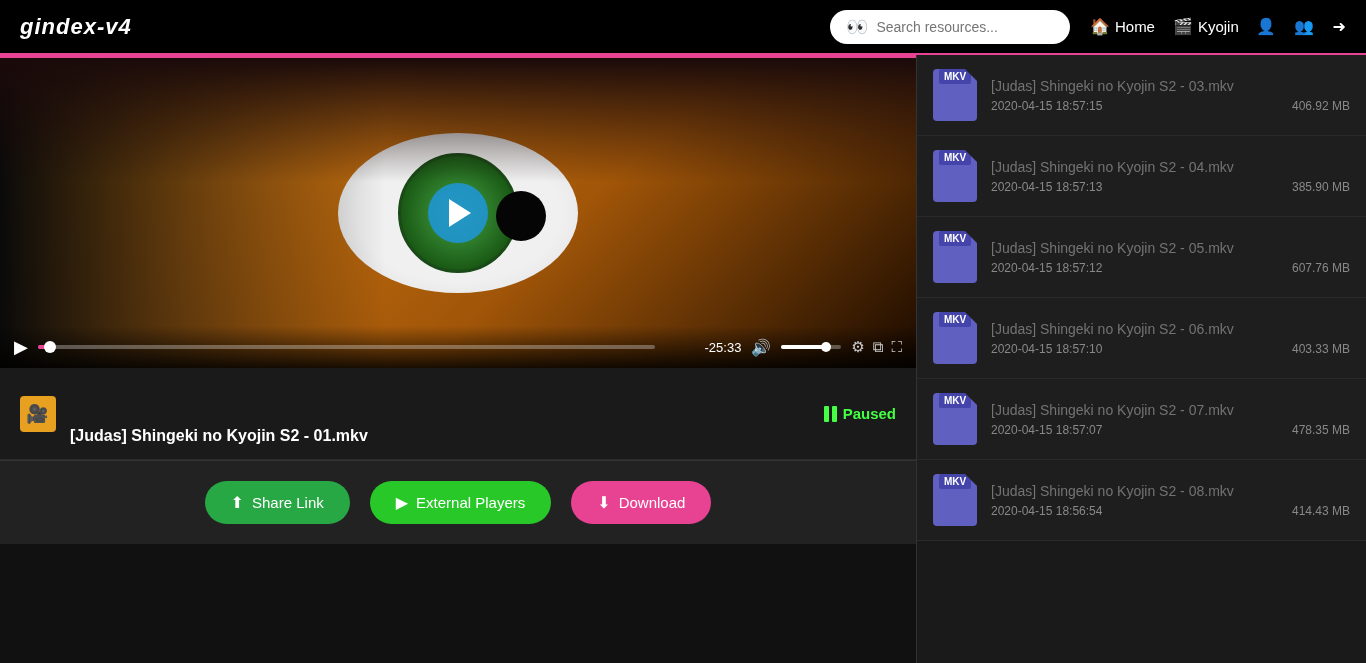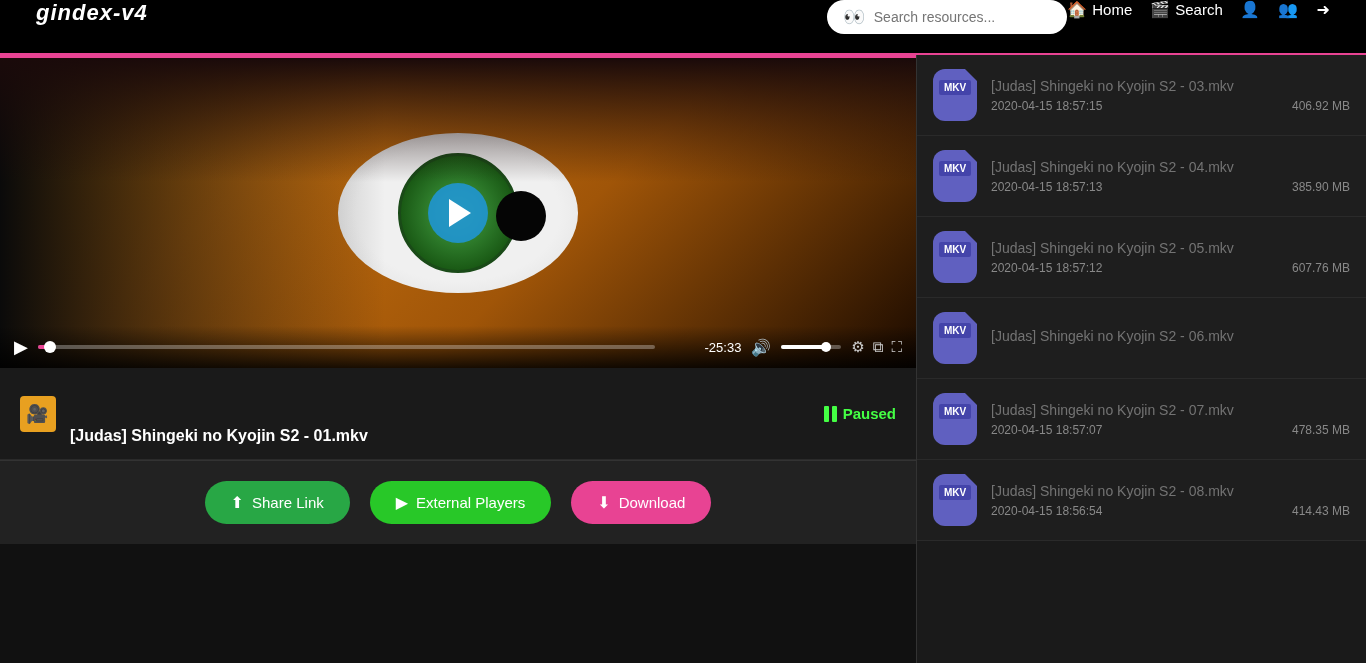--- a/index.html
+++ b/index.html
@@ -3,22 +3,23 @@
   <meta charset="utf-8">
   <style>
     * { margin: 0; padding: 0; box-sizing: border-box; }
     body { background: #111; color: #fff; font-family: Arial, sans-serif; width: 1366px; height: 663px; overflow: hidden; display: flex; flex-direction: column; }
 
     
     header {
       background: #000;
       height: 55px;
       display: flex;
-      align-items: flex-start;
-      padding: 0 36px;
+      align-items: center;
+      padding: 0 20px;
+      gap: 20px;
       border-bottom: 2px solid #e84393;
       flex-shrink: 0;
     }
     .logo {
       color: #fff;
       font-size: 22px;
       font-weight: bold;
       font-style: italic;
       letter-spacing: 1px;
     }
@@ -365,25 +366,25 @@
       padding: 14px 16px;
       border-bottom: 1px solid #2a2a2a;
       gap: 14px;
       cursor: pointer;
       background: #1e1e1e;
     }
     .mkv-icon {
       width: 44px;
       height: 52px;
       background: #6060c0;
-      border-radius: 12px;
+      border-radius: 4px;
       display: flex;
       flex-direction: column;
       align-items: center;
-      justify-content: center;
+      justify-content: flex-start;
       padding-bottom: 16px;
       flex-shrink: 0;
       position: relative;
     }
     .mkv-icon::before {
       content: '';
       position: absolute;
       top: 0; right: 0;
       width: 0; height: 0;
       border-top: 12px solid #1e1e1e;
@@ -427,21 +428,21 @@
     <input type="text" placeholder="Search resources..." style="">
   </div>
 
   <nav class="nav-links">
     <a class="nav-link">
       <span class="nav-icon">🏠</span>
       <span>Home</span>
     </a>
     <a class="nav-link">
       <span class="nav-icon">🎬</span>
-      <span>Search</span>
+      <span>Kyojin</span>
     </a>
     <a class="nav-link">
       <span class="nav-icon">👤</span>
     </a>
     <a class="nav-link">
       <span class="nav-icon">👥</span>
     </a>
     <a class="nav-link">
       <span class="nav-icon">➜</span>
     </a>
@@ -558,20 +559,24 @@
           <span>607.76 MB</span>
         </div>
       </div>
     </div>
       <div class="file-item">
       <div class="mkv-icon">
         <span class="mkv-label">MKV</span>
       </div>
       <div class="file-details">
         <div class="file-item-name">[Judas] Shingeki no Kyojin S2 - 06.mkv</div>
+        <div class="file-meta">
+          <span>2020-04-15 18:57:10</span>
+          <span>403.33 MB</span>
+        </div>
       </div>
     </div>
       <div class="file-item">
       <div class="mkv-icon">
         <span class="mkv-label">MKV</span>
       </div>
       <div class="file-details">
         <div class="file-item-name">[Judas] Shingeki no Kyojin S2 - 07.mkv</div>
         <div class="file-meta">
           <span>2020-04-15 18:57:07</span>

